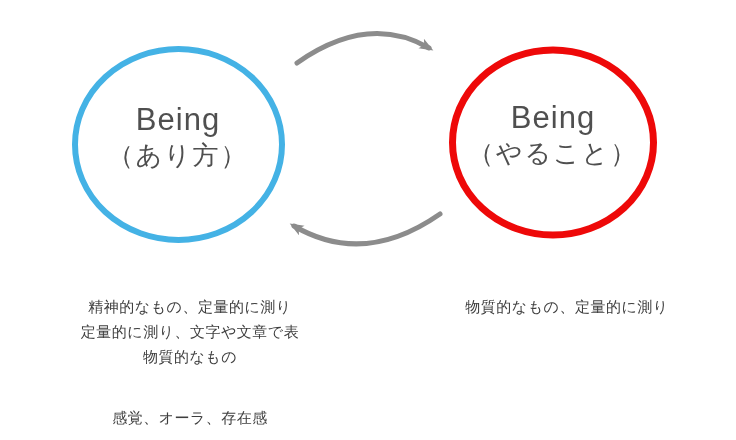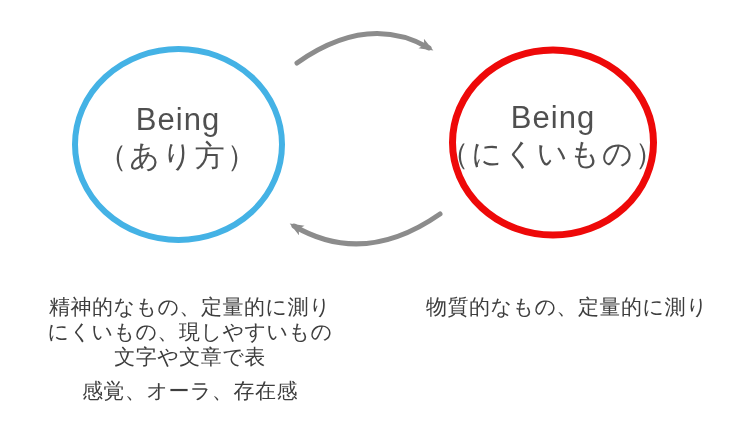--- a/index.html
+++ b/index.html
@@ -3,26 +3,26 @@
 <meta charset="utf-8">
 <style>
   html,body { margin:0; padding:0; background:#ffffff; }
   .canvas {
     position:relative; width:736px; height:440px; background:#ffffff;
     font-family:"Liberation Sans", sans-serif; overflow:hidden;
   }
   .layer { position:absolute; left:0; top:0; width:736px; height:440px; }
   .circle-label { position:absolute; text-align:center; color:#4f4f4f; }
   .ctitle { font-size:31px; line-height:37px; letter-spacing:1px; }
-  .csub   { font-size:30px; line-height:35px; letter-spacing:2px; }
+  .csub   { font-size:26px; line-height:35px; letter-spacing:2px; }
   .desc {
     position:absolute; width:300px; text-align:center;
-    color:#3e3e3e; font-size:21px; line-height:25px; letter-spacing:0.5px;
+    color:#3e3e3e; font-size:15px; line-height:25px; letter-spacing:0.5px;
   }
-  .examples { margin-top:9px; }
+  .examples { margin-top:36px; }
 </style>
 </head>
 <body>
 
 <div class="canvas">
 
   <svg class="layer" viewBox="0 0 736 440" xmlns="http://www.w3.org/2000/svg">
     <defs>
       <marker id="ah" orient="auto" markerUnits="userSpaceOnUse" markerWidth="16" markerHeight="14" refX="9" refY="5.5">
         <path d="M0,0 L14,5.5 L0,11 L3.5,5.5 Z" fill="#8c8c8c"></path>
@@ -38,27 +38,27 @@
     <path d="M 440,214 Q 364,267 294,226" fill="none" stroke="#8c8c8c" stroke-width="5" stroke-linecap="round" marker-end="url(#ah)"></path>
   </svg>
 
   <div class="circle-label" style="left:38px; top:101px; width:280px;">
     <div class="ctitle">Being</div>
     <div class="csub">（あり方）</div>
   </div>
 
   <div class="circle-label" style="left:413px; top:99px; width:280px;">
     <div class="ctitle">Being</div>
-    <div class="csub">（にくいもの）</div>
+    <div class="csub">（やること）</div>
   </div>
 
   <div class="desc" style="left:40px; top:294px;">
     <div>精神的なもの、定量的に測り</div>
-    <div>にくいもの、現しやすいもの</div>
-    <div>文字や文章で表</div>
+    <div>定量的に測り、文字や文章で表</div>
+    <div>物質的なもの</div>
     <div class="examples">感覚、オーラ、存在感</div>
   </div>
 
   <div class="desc" style="left:417px; top:294px;">
     <div>物質的なもの、定量的に測り</div>
   </div>
 
 </div>
 
 </body></html>

